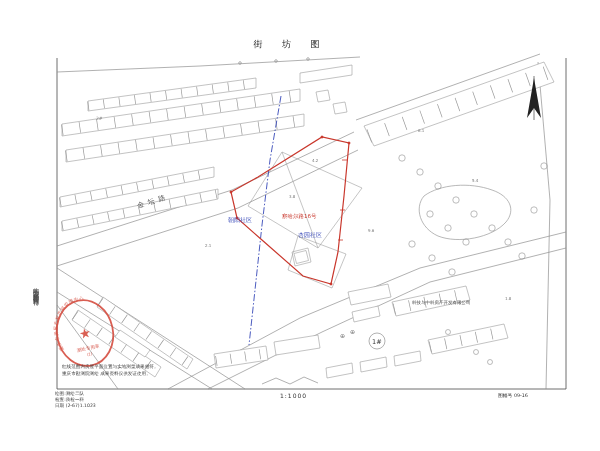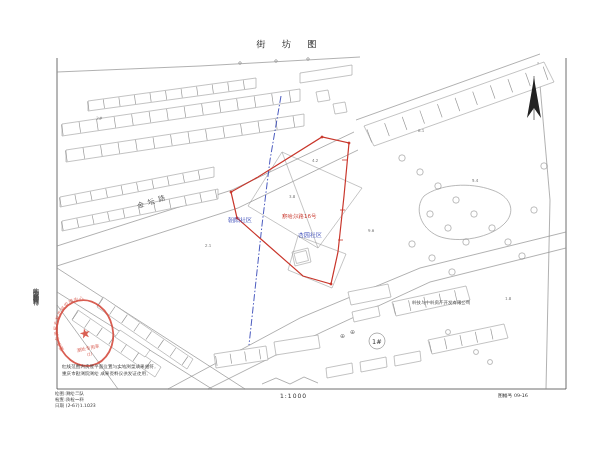--- a/index.html
+++ b/index.html
@@ -1,19 +1,19 @@
 <!DOCTYPE html>
 <html><head>
 <meta charset="utf-8">
 <style>
   html,body{margin:0;padding:0;background:#fff;}
   .page{position:relative;width:600px;height:451px;background:#ffffff;overflow:hidden;
         font-family:"DejaVu Sans",sans-serif;color:#333;}
   .map-title{position:absolute;top:38px;left:0;width:580px;text-align:center;
-        font-family:Liberation Sans, sans-serif;font-size:9px;color:#222;letter-spacing:7px;}
+        font-family:Liberation Mono, monospace;font-size:9px;color:#222;letter-spacing:7px;}
   svg{position:absolute;top:0;left:0;}
   .vnote{position:absolute;left:33px;top:283px;height:112px;
         writing-mode:vertical-rl;text-orientation:upright;
         font-size:6px;line-height:7px;color:#4a4a4a;letter-spacing:1px;}
   .notes{position:absolute;left:62px;top:364px;width:150px;
         font-size:4.6px;line-height:6.5px;color:#3a3a3a;}
   .margin-block{position:absolute;left:55px;top:391px;font-size:4.6px;line-height:5.9px;color:#3a3a3a;}
   .scale{position:absolute;left:280px;top:392px;font-size:6px;letter-spacing:1px;color:#333;}
   .sheet{position:absolute;left:498px;top:392px;font-size:4.8px;color:#333;}
   .t{fill:#777;}

